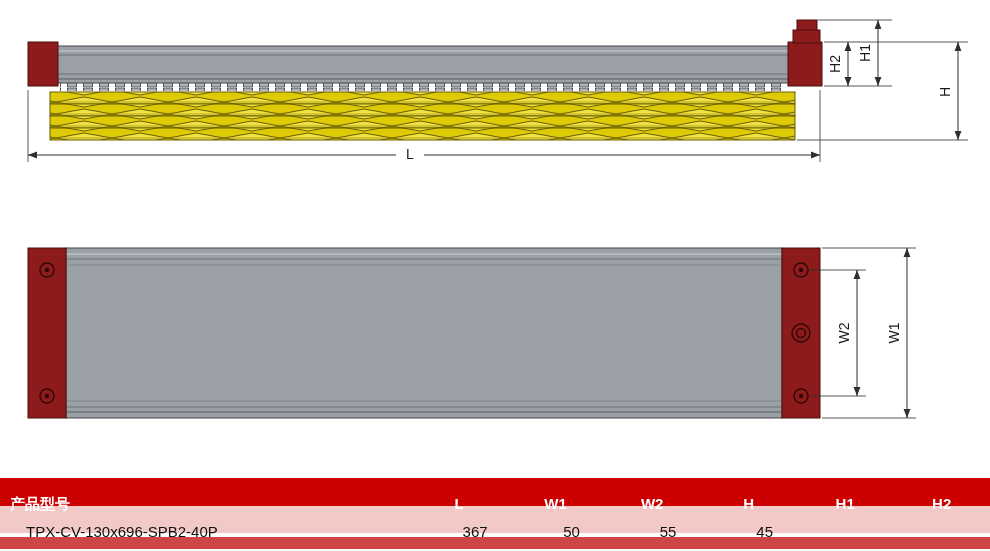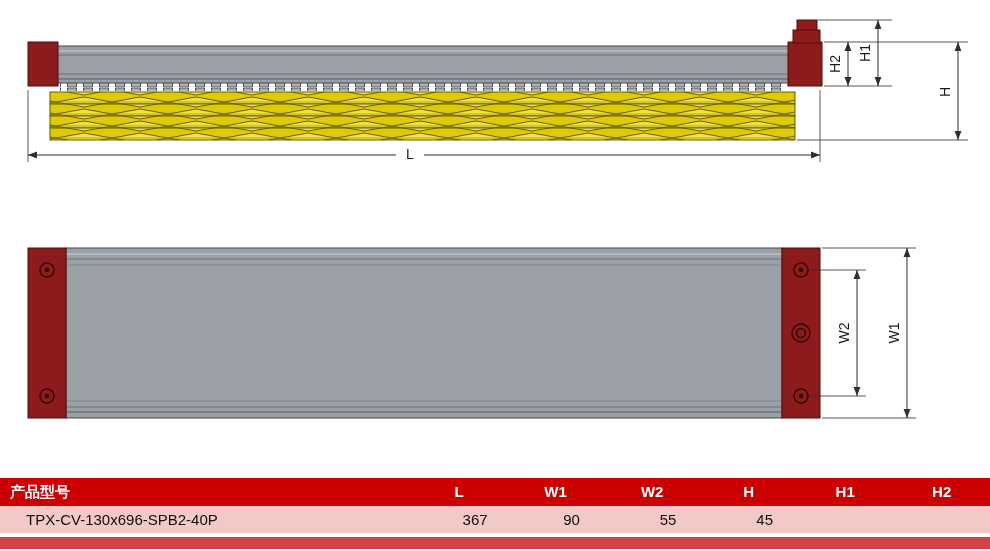--- a/index.html
+++ b/index.html
@@ -8,21 +8,21 @@
     font-family:"Liberation Sans","DejaVu Sans",sans-serif;overflow:hidden;
   }
   #drawing{position:absolute;top:0;left:0;}
   .dim-line{stroke:#2f2f2f;stroke-width:1;fill:none;}
   .ext-line{stroke:#2f2f2f;stroke-width:0.8;fill:none;}
   .dim-text{font-size:14px;fill:#1a1a1a;font-family:"Liberation Sans",sans-serif;}
   .spec-table{position:absolute;left:0;top:478px;width:990px;}
   .tr{display:flex;width:100%;}
   .tr.head{background:#cc0000;color:#ffffff;font-weight:bold;height:28px;line-height:28px;font-size:15px;}
   .tr.data{background:#f2c9c6;color:#111111;height:27px;line-height:27px;font-size:15px;padding-left:16px;}
-  .td{text-align:center;}
+  .td{text-align:center;margin-top:12px;}
   .td.model{width:41.5%;text-align:left;padding-left:10px;box-sizing:border-box;}
   .td.num{width:9.75%;}
   .foot-bar{height:12px;background:#cf4444;margin-top:4px;}
 </style>
 </head>
 <body>
 
 <svg id="drawing" width="990" height="478" viewBox="0 0 990 478">
   <defs>
     <marker id="arw" viewBox="0 0 10 10" refX="10" refY="5" markerWidth="9" markerHeight="9" markerUnits="userSpaceOnUse" orient="auto-start-reverse">
@@ -135,18 +135,18 @@
     <div class="td num">L</div>
     <div class="td num">W1</div>
     <div class="td num">W2</div>
     <div class="td num">H</div>
     <div class="td num">H1</div>
     <div class="td num">H2</div>
   </div>
   <div class="tr data">
     <div class="td model">TPX-CV-130x696-SPB2-40P</div>
     <div class="td num">367</div>
-    <div class="td num">90</div>
+    <div class="td num">50</div>
     <div class="td num">55</div>
     <div class="td num">45</div>
   </div>
   <div class="foot-bar"></div>
 </div>
 
 </body></html>

